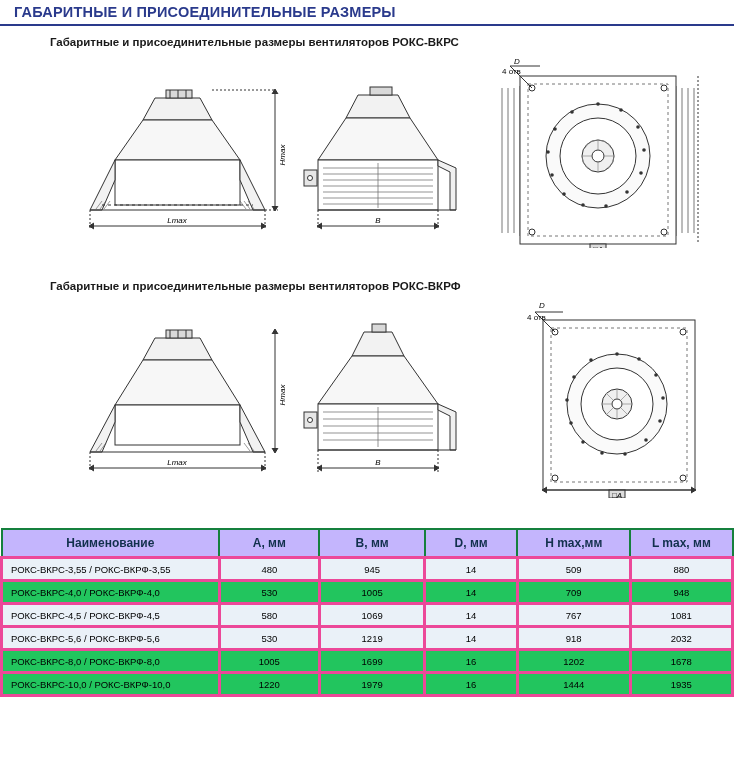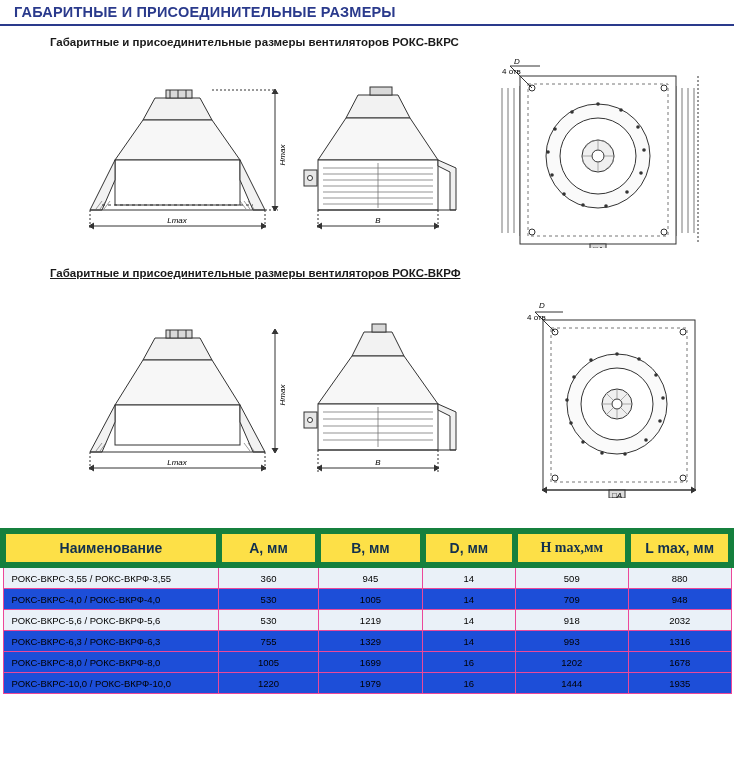--- a/index.html
+++ b/index.html
@@ -22,56 +22,56 @@
   .title-rule{
     position:absolute;left:0;top:24px;width:734px;height:2px;background:#2a3a8c;
   }
 
   .section-title{
     position:absolute;font-size:11.5px;font-weight:bold;color:#1a1a1a;
     left:18px;
     padding-left:32px;
   }
   .section-title.s1{top:36px;}
-  .section-title.s2{top:267px;text-decoration:underline;}
+  .section-title.s2{top:280px;}
 
   
   .dwg{position:absolute;}
   .dwg svg{display:block;}
 
   
   .tbl{
     position:absolute;left:0;top:528px;width:734px;
     border-collapse:collapse;
     font-size:9.5px;
   }
   .tbl th{
-    background:#fde047;
-    border:6px solid #15803d;
-    font-size:14px;font-weight:bold;
+    background:#c4b5fd;
+    border:2px solid #15803d;
+    font-size:12px;font-weight:bold;
     padding:6px 2px;
     text-align:center;
     color:#12304d;
   }
   .tbl td{
-    border:1px solid #ec4899;
+    border:3px solid #ec4899;
     padding:3px 2px;
     text-align:center;
     height:14px;
   }
   .tbl td.name{
     text-align:left;padding-left:8px;
   }
   .tbl tr.odd td{background:#eaf1f8;}
-  .tbl tr.even td{background:#1d4ed8;}
+  .tbl tr.even td{background:#22c55e;}
   .col-name{width:222px;}
   .col-a{width:100px;}
   .col-b{width:106px;}
   .col-d{width:92px;}
-  .col-h{width:112px;font-family:Liberation Serif, serif;}
+  .col-h{width:112px;}
   .col-l{width:102px;}
 
   .lbl{font-size:8px;font-family:"Liberation Sans", sans-serif;}
   .lbl-i{font-size:8px;font-style:italic;}
 </style>
 </head>
 <body>
 
 <div class="page">
 
@@ -360,49 +360,49 @@
         <th class="col-a">A, мм</th>
         <th class="col-b">B, мм</th>
         <th class="col-d">D, мм</th>
         <th class="col-h">H max,мм</th>
         <th class="col-l">L max, мм</th>
       </tr>
     </thead>
     <tbody>
       <tr class="odd">
         <td class="name">РОКС-ВКРС-3,55 / РОКС-ВКРФ-3,55</td>
-        <td>360</td>
+        <td>480</td>
         <td>945</td>
         <td>14</td>
         <td>509</td>
         <td>880</td>
       </tr>
       <tr class="even">
         <td class="name">РОКС-ВКРС-4,0 / РОКС-ВКРФ-4,0</td>
         <td>530</td>
         <td>1005</td>
         <td>14</td>
         <td>709</td>
         <td>948</td>
       </tr>
       <tr class="odd">
+        <td class="name">РОКС-ВКРС-4,5 / РОКС-ВКРФ-4,5</td>
+        <td>580</td>
+        <td>1069</td>
+        <td>14</td>
+        <td>767</td>
+        <td>1081</td>
+      </tr>
+      <tr class="odd">
         <td class="name">РОКС-ВКРС-5,6 / РОКС-ВКРФ-5,6</td>
         <td>530</td>
         <td>1219</td>
         <td>14</td>
         <td>918</td>
         <td>2032</td>
-      </tr>
-      <tr class="even">
-        <td class="name">РОКС-ВКРС-6,3 / РОКС-ВКРФ-6,3</td>
-        <td>755</td>
-        <td>1329</td>
-        <td>14</td>
-        <td>993</td>
-        <td>1316</td>
       </tr>
       <tr class="even">
         <td class="name">РОКС-ВКРС-8,0 / РОКС-ВКРФ-8,0</td>
         <td>1005</td>
         <td>1699</td>
         <td>16</td>
         <td>1202</td>
         <td>1678</td>
       </tr>
       <tr class="even">

